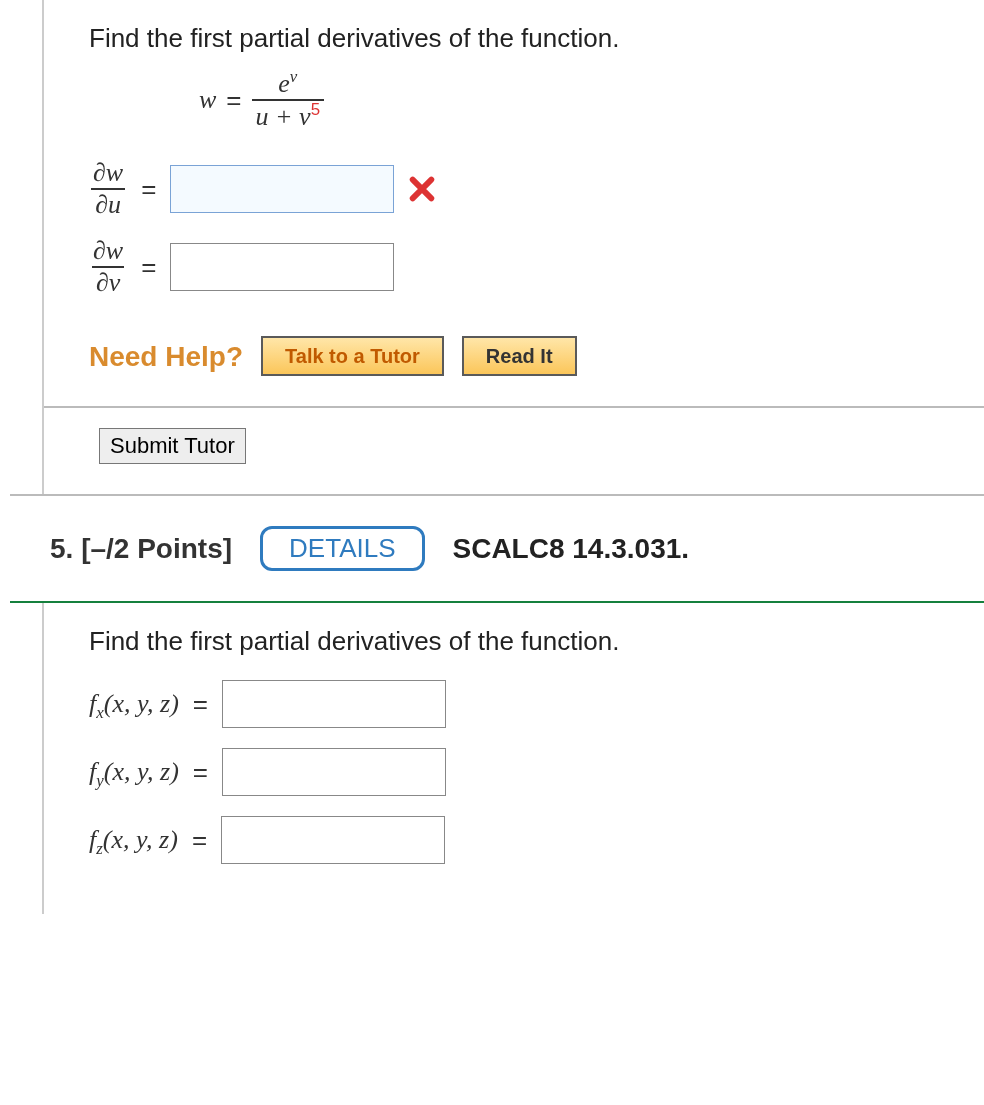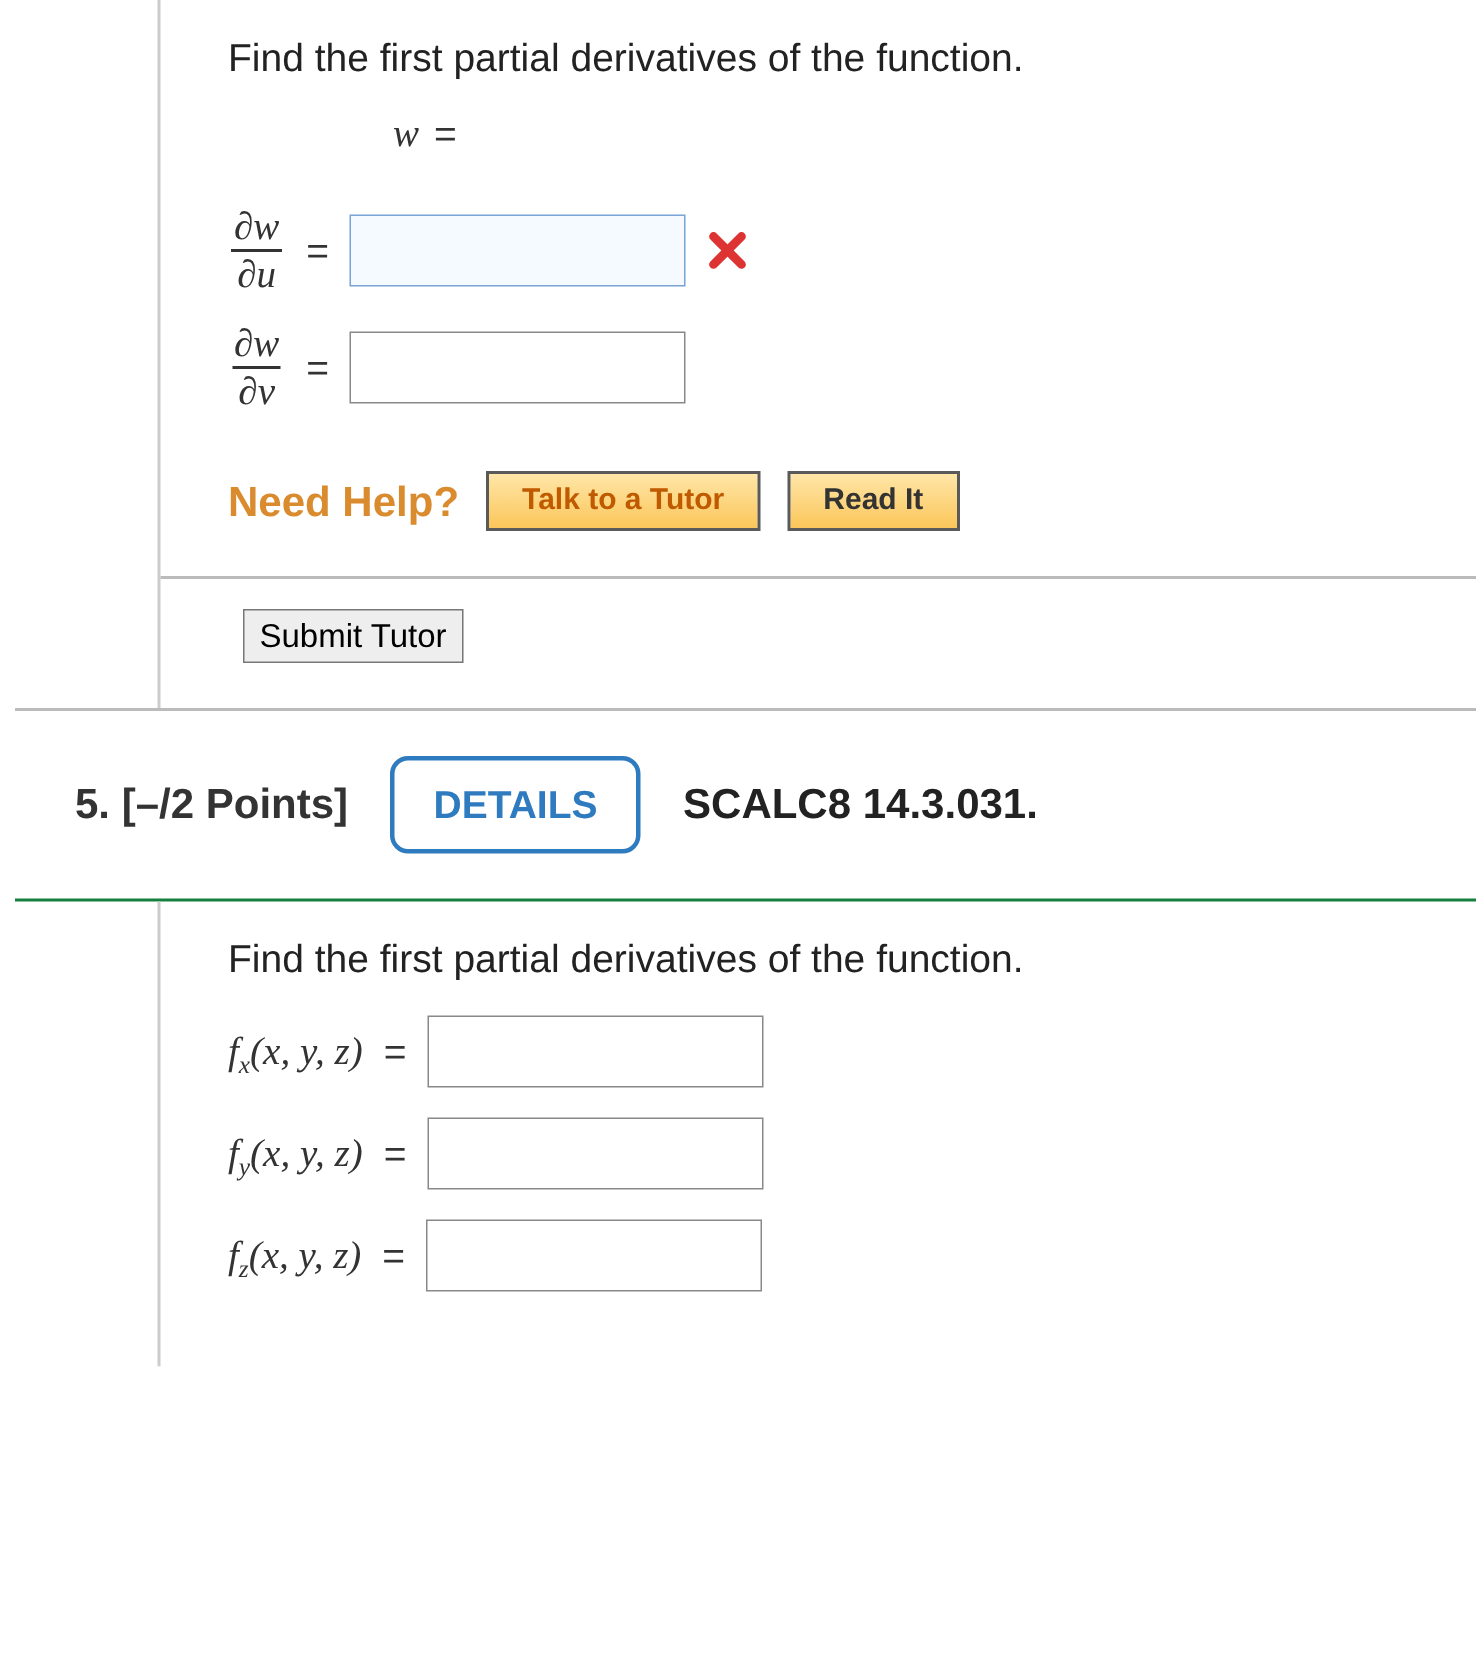--- a/index.html
+++ b/index.html
@@ -4,21 +4,21 @@
 <style>
   html,body{margin:0;padding:0;}
   body{
     font-family: Verdana, Geneva, sans-serif;
     color:#333;
     width:984px;
     background:#fff;
   }
   .question{
     border-left:2px solid #ccc;
-    margin-left:105px;
+    margin-left:42px;
     padding:20px 0 30px 45px;
     font-size:26px;
     line-height:1.4;
   }
   .prompt{color:#222;margin-bottom:14px;}
   .math-i{font-style:italic;font-family: Georgia, 'Times New Roman', serif;}
   .center-eq{text-align:left;margin:10px 0 30px 110px;}
   .frac{display:inline-flex;flex-direction:column;align-items:center;vertical-align:middle;line-height:1;}
   .frac .num{padding:0 4px 2px 4px;}
   .frac .den{border-top:2px solid #333;padding:2px 4px 0 4px;}
@@ -65,40 +65,48 @@
     padding:30px 0 30px 40px;
     border-top:2px solid #bbb;
     border-bottom:2px solid #15803d;
     margin-left:10px;
   }
   .q-header .pts{font-weight:bold;font-size:28px;color:#333;}
   .details-btn{
     border:3px solid #2f7bbf;
     border-radius:12px;
     color:#2f7bbf;
-    font-weight:bold;
+    font-weight:normal;
     font-size:26px;
-    padding:14px 26px;
+    padding:4px 26px;
     background:#fff;
     cursor:pointer;
   }
   .src{font-weight:bold;font-size:28px;color:#222;}
   .eq-block{display:inline-flex;align-items:center;gap:10px;}
   .coef-red{color:#d33;}
 </style>
 </head>
 <body>
 
 <div class="question">
   <div class="prompt">Find the first partial derivatives of the function.</div>
 
   <div class="center-eq">
     <span class="eq-block">
       <span class="math-i">w</span>
       <span> = </span>
+      <span class="frac">
+        <span class="num">
+          <span class="math-i">e</span><span class="sup math-i">v</span>
+        </span>
+        <span class="den">
+          <span class="math-i">u + v</span><span class="sup sup-red">5</span>
+        </span>
+      </span>
     </span>
   </div>
 
   <div class="ans-row">
     <span class="frac">
       <span class="num math-i">
         <span>∂</span><span>w</span>
       </span>
       <span class="den math-i">
         <span>∂</span><span>u</span>

